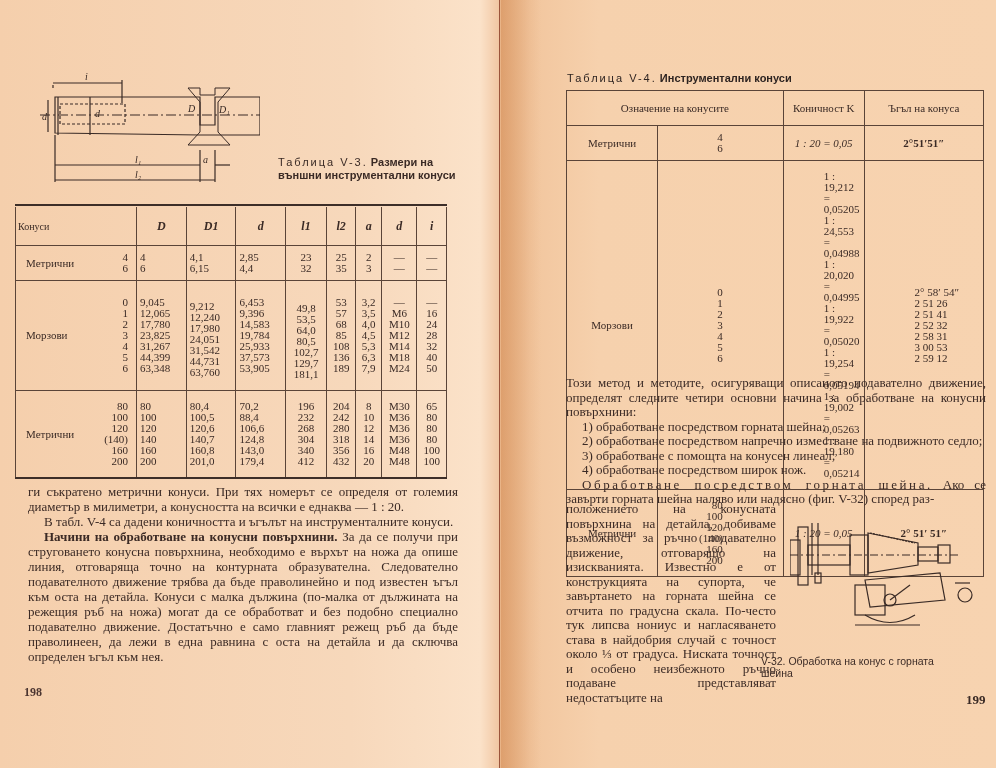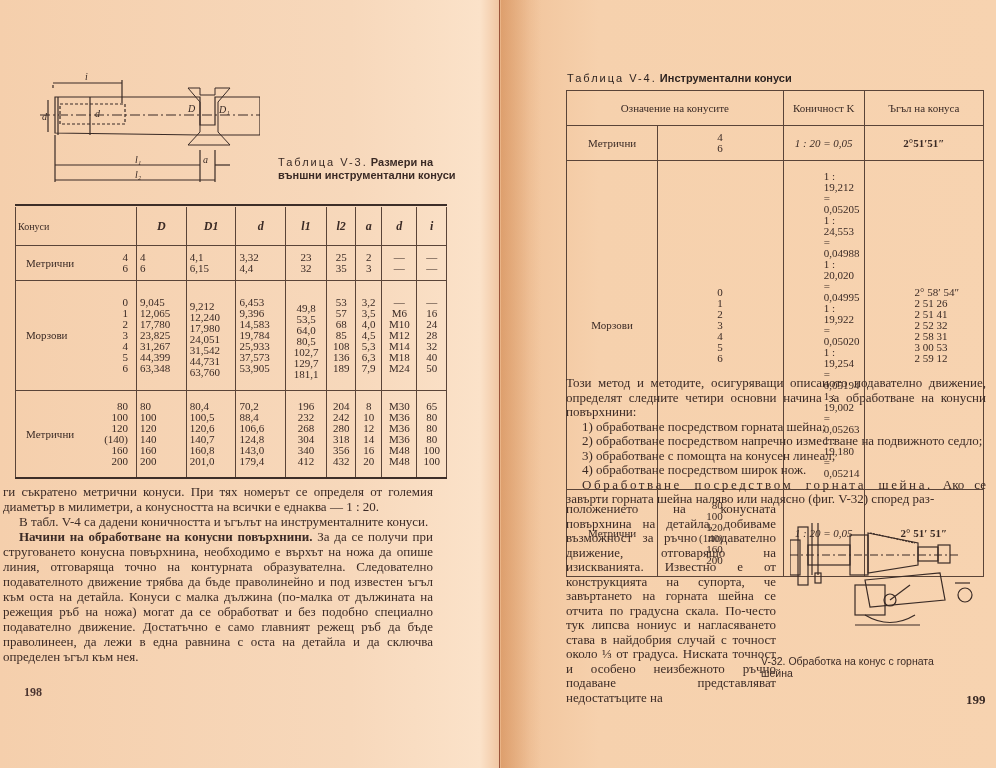--- a/index.html
+++ b/index.html
@@ -35,21 +35,21 @@
   table.t3 th.konusi { font-style:normal; font-weight:normal; text-align:left; font-size:10px; }
   table.t3 tr.grp td { border-bottom:1px solid #5a4438; }
   table.t3 tr.last td { border-bottom:2px solid #3d2e28; }
   table.t3 td.name { width:70px; text-align:left; padding-left:10px; border-right:none; }
   table.t3 td.num { width:28px; text-align:right; padding-right:8px; border-left:none; }
   table.t3 .lines span { display:block; }
   table.t3 td.c { text-align:left; padding-left:3px; }
   table.t3 td.cc { text-align:center; }
 
   
-  .text-left { position:absolute; left:3px; top:484px; width:430px; font-size:13px; line-height:15px; text-align:justify; color:#3b2a25; }
+  .text-left { position:absolute; left:28px; top:484px; width:430px; font-size:13px; line-height:15px; text-align:justify; color:#3b2a25; }
   .text-left p { margin:0; }
   .text-left .ind { text-indent:16px; }
   .text-left b { font-weight:bold; }
   .pnum-left { position:absolute; left:24px; top:685px; font-size:12px; font-weight:bold; color:#4a3430; }
 
   
   .title-v4 { position:absolute; left:567px; top:72px; font-size:11px; font-weight:bold; font-family:"Liberation Sans", sans-serif; color:#2e2421; }
   .title-v4 .sp { letter-spacing:2px; font-weight:normal; }
   table.t4 {
     position:absolute; left:566px; top:90px; width:418px;
@@ -145,21 +145,21 @@
             </td>
             <td class="c lines" style="padding-top: 6px; padding-bottom: 6px;">
               <span>4</span>
               <span>6</span>
             </td>
             <td class="c lines" style="padding-top: 6px; padding-bottom: 6px;">
               <span>4,1</span>
               <span>6,15</span>
             </td>
             <td class="c lines" style="padding-top: 6px; padding-bottom: 6px;">
-              <span>3,32</span>
+              <span>2,85</span>
               <span>4,4</span>
             </td>
             <td class="cc lines" style="padding-top: 6px; padding-bottom: 6px;">
               <span>23</span>
               <span>32</span>
             </td>
             <td class="cc lines" style="padding-top: 6px; padding-bottom: 6px;">
               <span>25</span>
               <span>35</span>
             </td>

